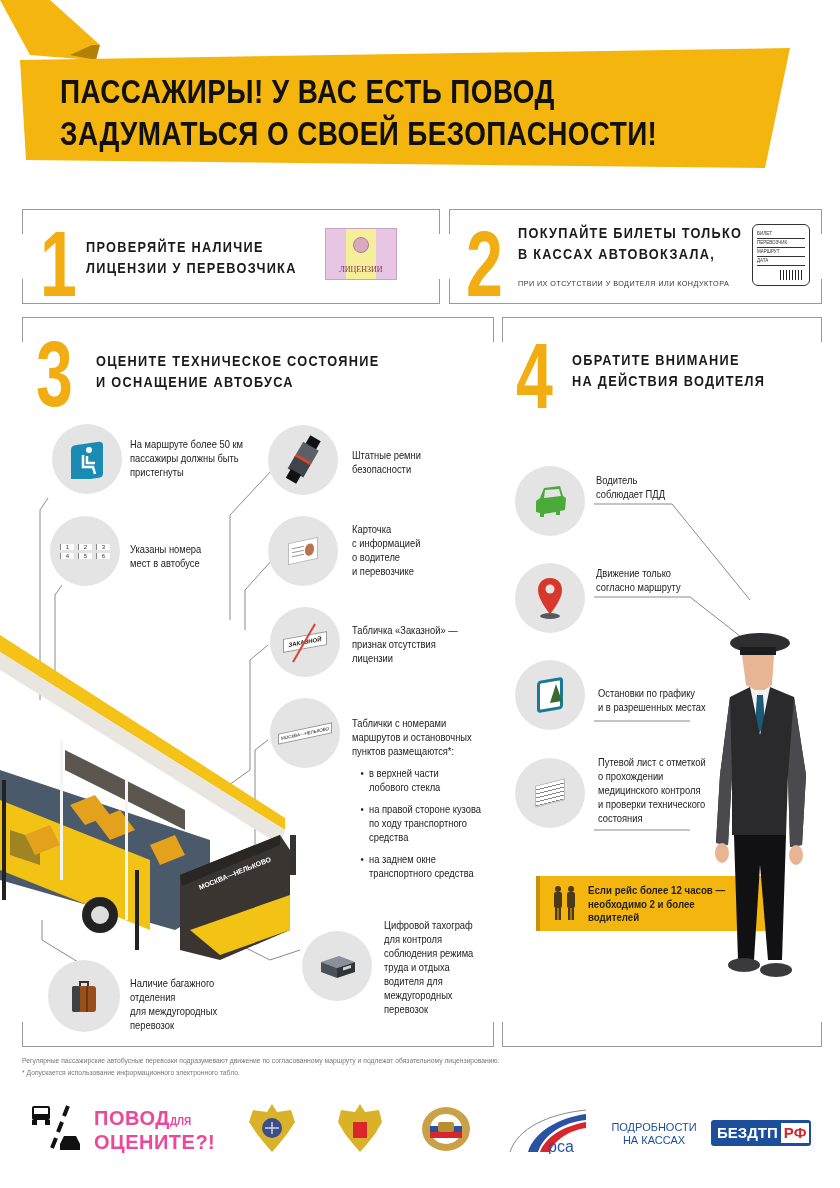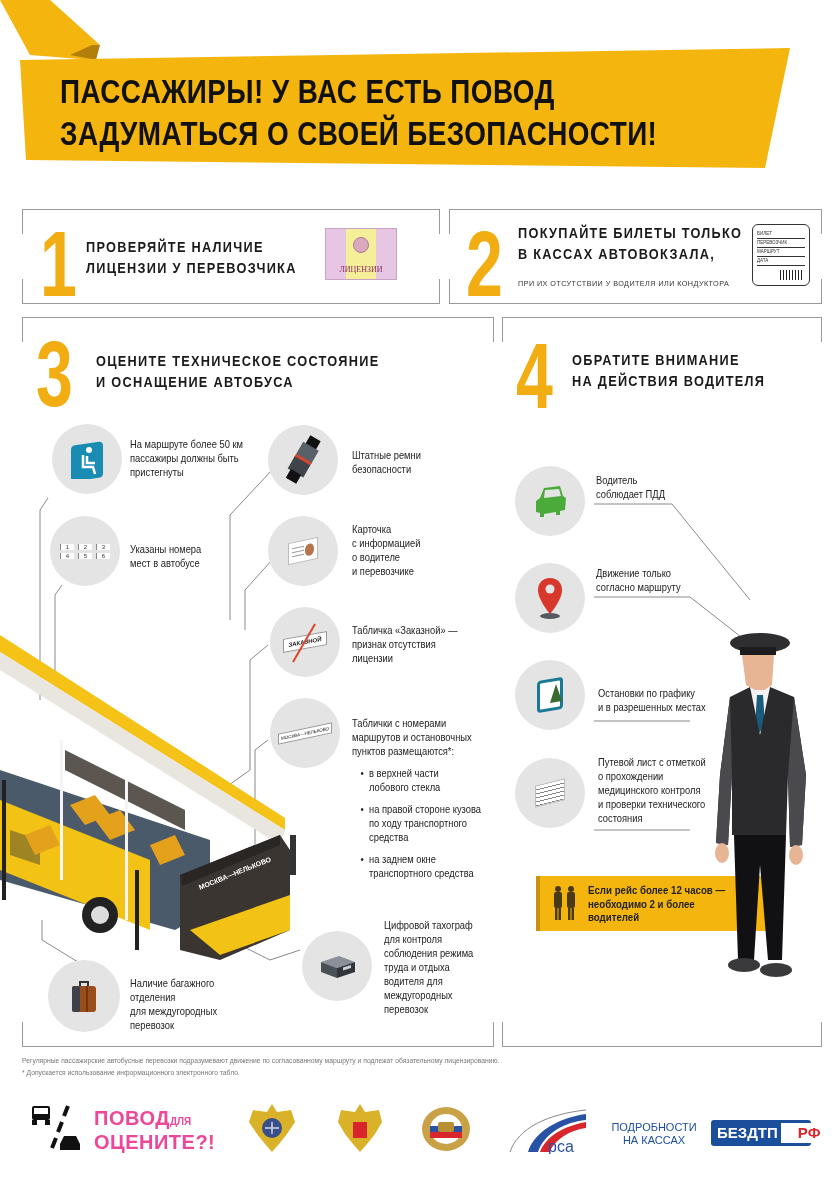--- a/index.html
+++ b/index.html
@@ -31,21 +31,21 @@
 
   .driver-banner { position: absolute; left: 536px; top: 876px; width: 246px; height: 55px; background: #f5b50f; border-left: 4px solid #c8920c; }
   .driver-banner-text { position: absolute; left: 48px; top: 8px; font-weight: 700; font-size: 11px; line-height: 13.5px; color: #222; transform: scaleX(0.88); transform-origin: left top; white-space: nowrap; }
 
   .footnote { position: absolute; left: 22px; font-size: 7.5px; color: #777; white-space: nowrap; transform: scaleX(0.9); transform-origin: left top; }
 
   .brand-text { position: absolute; font-weight: 900; font-size: 20px; line-height: 20px; color: #ec4899; letter-spacing: 0.5px; }
   .brand-small { font-size: 10px; letter-spacing: 0; }
   .more-text { position: absolute; font-size: 11px; line-height: 13px; color: #1b4f9c; text-align: center; }
   .bezdtp { position: absolute; left: 711px; top: 1120px; height: 26px; width: 100px; background: #1b4f9c; border-radius: 3px; color: #fff; font-weight: 700; font-size: 15px; line-height: 26px; padding-left: 6px; white-space: nowrap; }
-  .bezdtp .rf { display: inline-block; background: #fff; color: #d8262c; padding: 0 17px; line-height: 20px; margin-left: 3px; }
+  .bezdtp .rf { display: inline-block; background: #fff; color: #d8262c; padding: 0 3px; line-height: 20px; margin-left: 3px; }
 </style>
 </head>
 <body>
 
 <svg class="lines" viewBox="0 0 840 1188">
   <g stroke="#8a8a8a" stroke-width="1" fill="none">
 
     <polyline points="48,498 40,510 40,700"></polyline>
     <polyline points="62,585 55,595 55,690"></polyline>
     <polyline points="272,470 230,515 230,620"></polyline>

